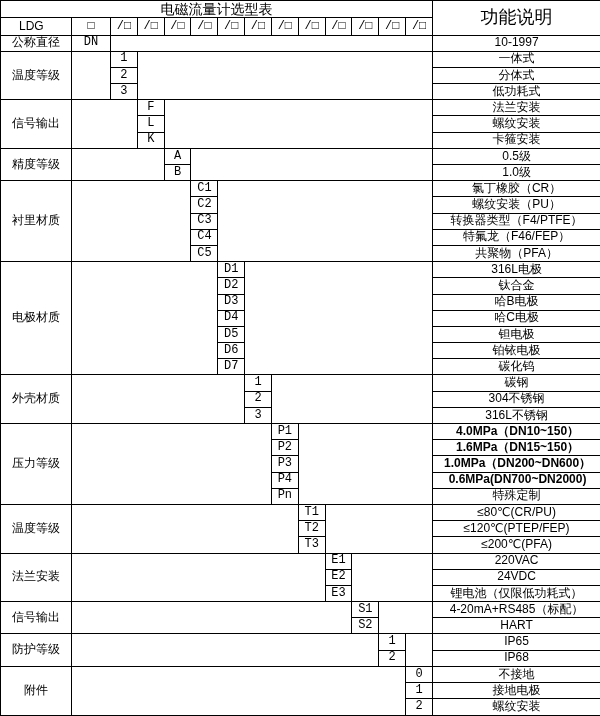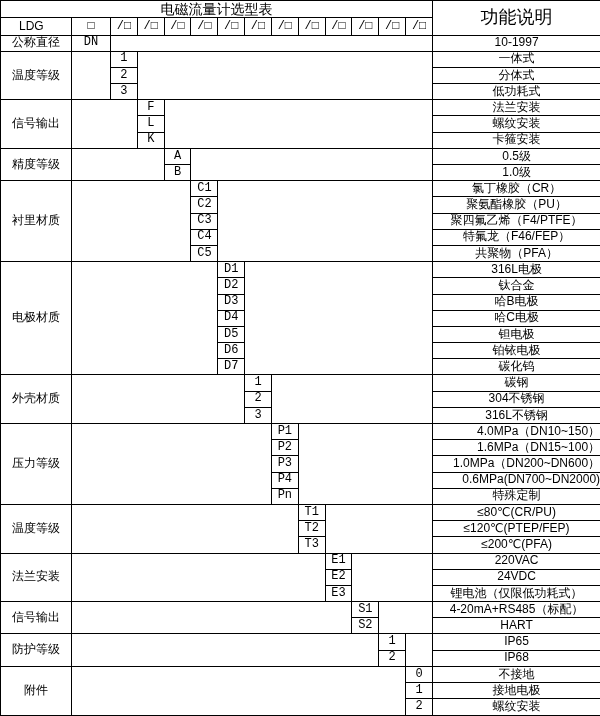--- a/index.html
+++ b/index.html
@@ -4,21 +4,21 @@
 <style>
   html,body{margin:0;padding:0;background:#ffffff;}
   body{width:600px;font-family:"Liberation Sans","DejaVu Sans",sans-serif;color:#000;}
   table{border-collapse:collapse;table-layout:fixed;width:600px;height:716px;background:#fff;}
   td{border:1px solid #000;padding:0;text-align:center;vertical-align:middle;
      font-size:12px;line-height:1.15;overflow:hidden;white-space:nowrap;}
   td.title-cell{font-size:14px;margin-top:42px;}
   td.func-header{font-size:18px;}
   td.model-prefix{text-align:left;padding-left:18px;}
   td.code-cell{font-family:"Liberation Mono","DejaVu Sans Mono",monospace;font-size:12px;}
-  td.desc-left{text-align:right;padding-left:2px;}
+  td.desc-left{text-align:center;padding-left:2px;font-weight:bold;}
   tr{height:16px;}
   tr.hdr{height:17px;}
 </style>
 </head>
 <body>
 
 <table>
   <colgroup>
       <col style="width: 71px;">
       <col style="width: 39px;">
@@ -106,25 +106,25 @@
       </tr>
       <tr>
         <td rowspan="5">衬里材质</td>
         <td rowspan="5" colspan="4"></td>
         <td class="code-cell">C1</td>
         <td rowspan="5" colspan="8"></td>
         <td>氯丁橡胶（CR）</td>
       </tr>
       <tr>
         <td class="code-cell">C2</td>
-        <td>聚氨酯橡胶（PU）</td>
+        <td>螺纹安装（PU）</td>
       </tr>
       <tr>
         <td class="code-cell">C3</td>
-        <td>聚四氟乙烯（F4/PTFE）</td>
+        <td>转换器类型（F4/PTFE）</td>
       </tr>
       <tr>
         <td class="code-cell">C4</td>
         <td>特氟龙（F46/FEP）</td>
       </tr>
       <tr>
         <td class="code-cell">C5</td>
         <td>共聚物（PFA）</td>
       </tr>
       <tr>
@@ -175,21 +175,21 @@
       </tr>
       <tr>
         <td rowspan="5">压力等级</td>
         <td rowspan="5" colspan="7"></td>
         <td class="code-cell">P1</td>
         <td rowspan="5" colspan="5"></td>
         <td class="desc-left">4.0MPa（DN10~150）</td>
       </tr>
       <tr>
         <td class="code-cell">P2</td>
-        <td class="desc-left">1.6MPa（DN15~100）</td>
+        <td class="desc-left">1.6MPa（DN15~150）</td>
       </tr>
       <tr>
         <td class="code-cell">P3</td>
         <td class="desc-left">1.0MPa（DN200~DN600）</td>
       </tr>
       <tr>
         <td class="code-cell">P4</td>
         <td class="desc-left">0.6MPa(DN700~DN2000)</td>
       </tr>
       <tr>

